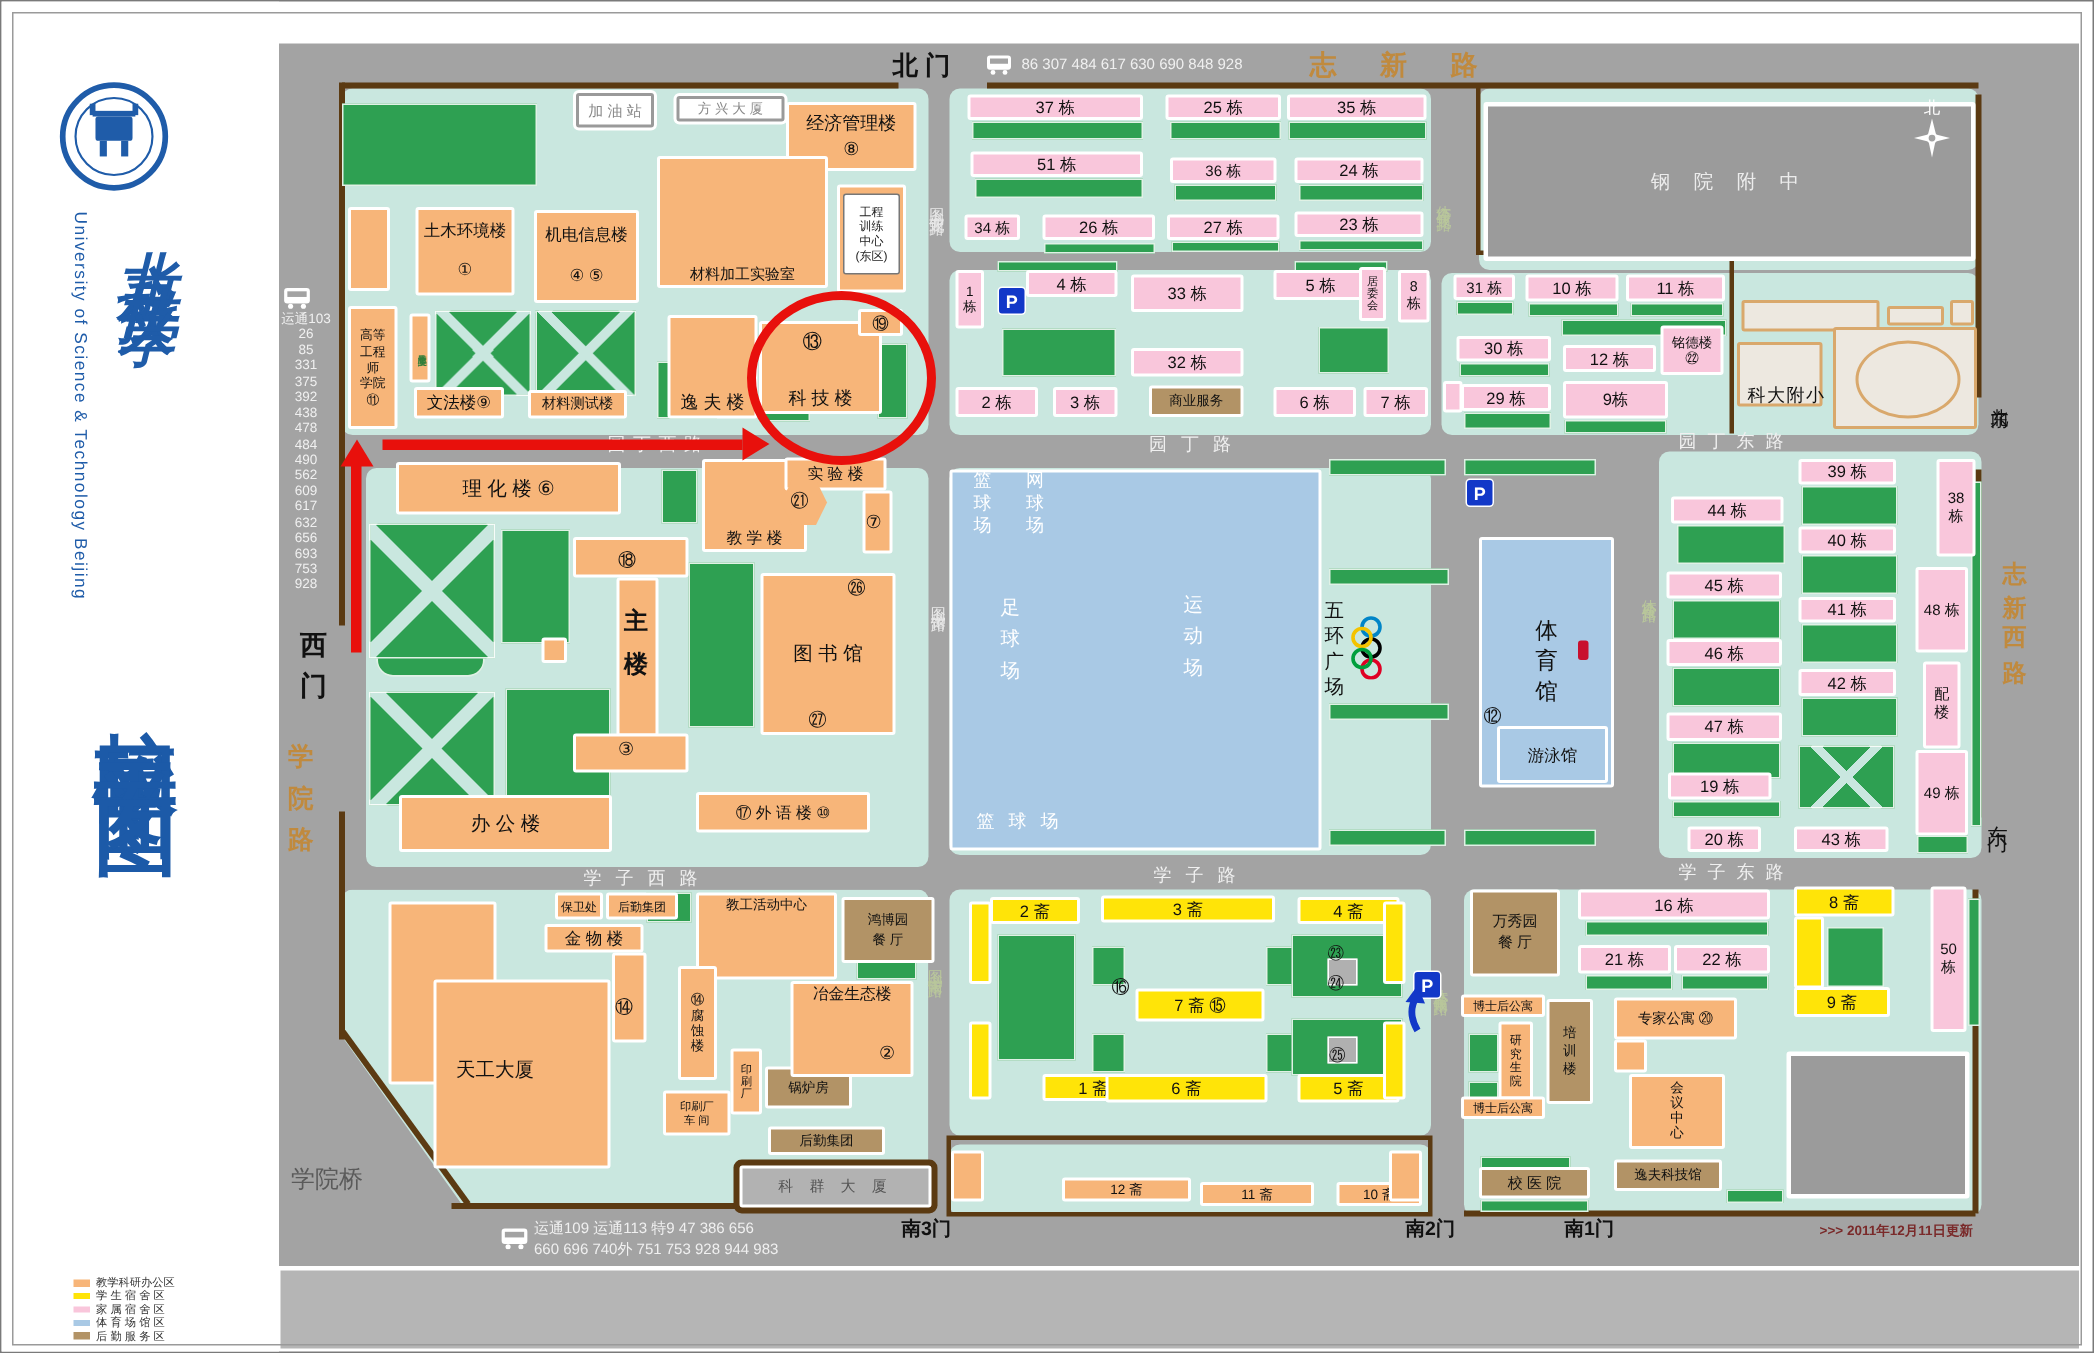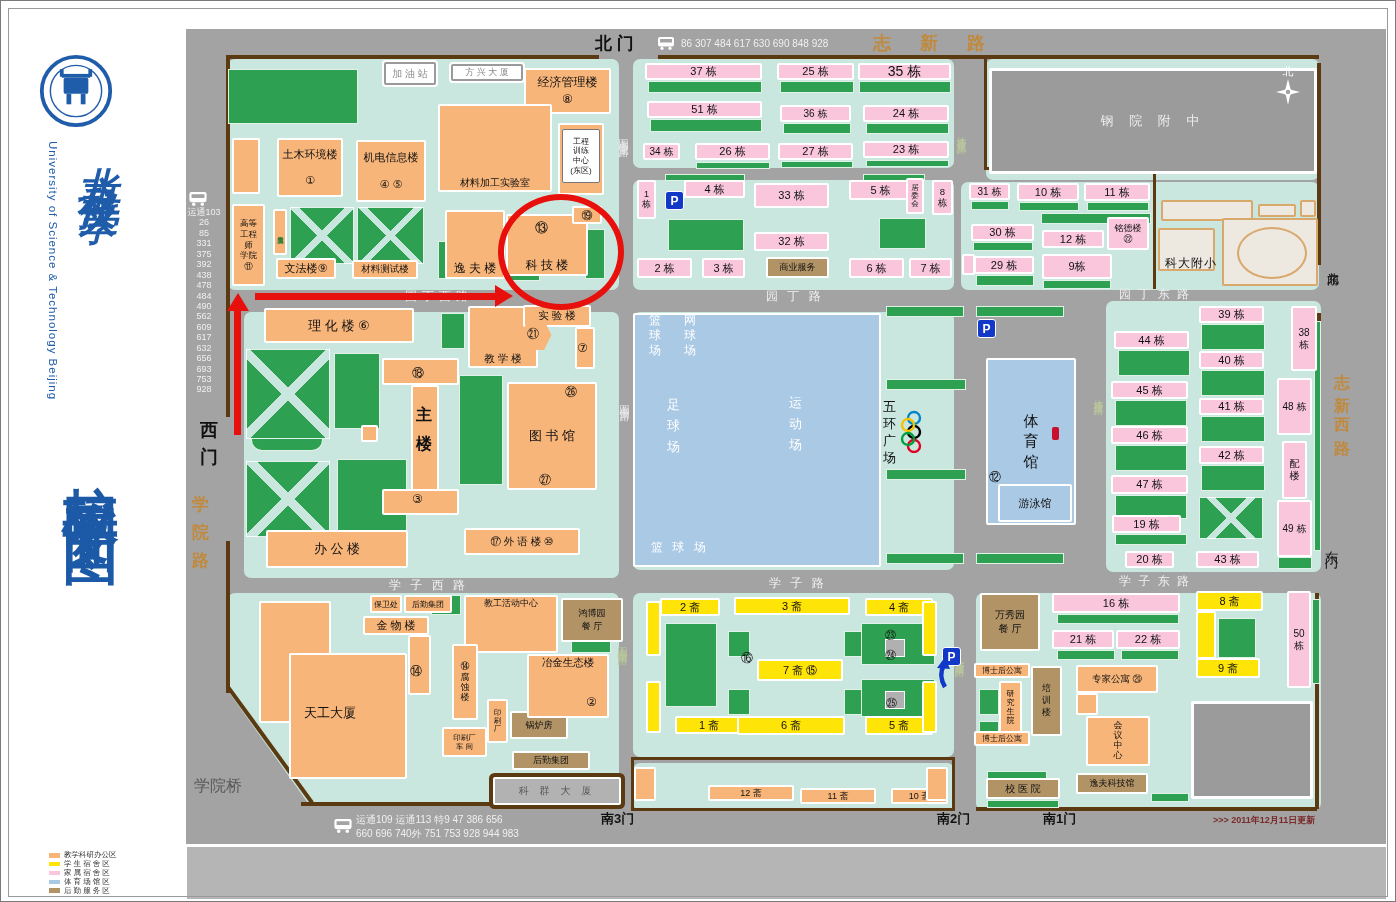--- a/index.html
+++ b/index.html
@@ -239,21 +239,21 @@
       <div class="bld T" style="left: 381px; top: 488px; width: 77px; height: 26px;"></div>
       <div class="bld T" style="left: 467px; top: 305px; width: 70px; height: 62px; align-items: flex-end;"><span style="font-size: 10.5px;">教 学 楼</span></div>
       <div class="bld T" style="left: 522px; top: 304px; width: 68px; height: 22px;"><span style="font-size: 10.5px;">实 验 楼</span></div>
       <div class="bld T" style="left: 574px; top: 326px; width: 20px; height: 42px;"></div>
       <div class="bld T" style="left: 506px; top: 381px; width: 90px; height: 108px;"><span style="font-size: 13px;">图 书 馆</span></div>
       <div class="bld T" style="left: 265px; top: 529px; width: 142px; height: 38px;"><span style="font-size: 13px;">办 公 楼</span></div>
       <div class="bld T" style="left: 463px; top: 527px; width: 116px; height: 27px;"><span style="font-size: 10.5px;">⑰  外 语 楼 ⑩</span></div>
       <div class="bld T" style="left: 360px; top: 424px; width: 17px; height: 17px;"></div>
       <div class="bld F" style="left: 644px; top: 62px; width: 117px; height: 17px;"><span style="font-size: 11px;">37 栋</span></div>
       <div class="bld F" style="left: 776px; top: 62px; width: 77px; height: 17px;"><span style="font-size: 11px;">25 栋</span></div>
-      <div class="bld F" style="left: 857px; top: 62px; width: 93px; height: 17px;"><span style="font-size: 14px;">35 栋</span></div>
+      <div class="bld F" style="left: 857px; top: 62px; width: 93px; height: 17px;"><span style="font-size: 11px;">35 栋</span></div>
       <div class="bld F" style="left: 646px; top: 100px; width: 115px; height: 17px;"><span style="font-size: 11px;">51 栋</span></div>
       <div class="bld F" style="left: 779px; top: 104px; width: 71px; height: 17px;"><span style="font-size: 10px;">36 栋</span></div>
       <div class="bld F" style="left: 862px; top: 104px; width: 86px; height: 17px;"><span style="font-size: 11px;">24 栋</span></div>
       <div class="bld F" style="left: 642px; top: 142px; width: 37px; height: 17px;"><span style="font-size: 10px;">34 栋</span></div>
       <div class="bld F" style="left: 694px; top: 142px; width: 75px; height: 17px;"><span style="font-size: 11px;">26 栋</span></div>
       <div class="bld F" style="left: 777px; top: 142px; width: 75px; height: 17px;"><span style="font-size: 11px;">27 栋</span></div>
       <div class="bld F" style="left: 862px; top: 140px; width: 86px; height: 17px;"><span style="font-size: 11px;">23 栋</span></div>
       <div class="bld F" style="left: 636px; top: 179px; width: 19px; height: 39px;"><span style="font-size: 9px; line-height: 1.1;">1
 栋</span></div>
       <div class="bld F" style="left: 683px; top: 179px; width: 61px; height: 18px;"><span style="font-size: 11px;">4 栋</span></div>
@@ -300,21 +300,21 @@
       <div class="bld F" style="left: 1195px; top: 550px; width: 63px; height: 17px;"><span style="font-size: 11px;">43 栋</span></div>
       <div class="bld S" style="left: 632px; top: 312px; width: 248px; height: 254px;"></div>
       <div class="bld S" style="left: 985px; top: 357px; width: 90px; height: 167px;"><span style="font-size: 15px; line-height: 1.35;">体
 育
 馆</span></div>
       <div class="bld S" style="left: 997px; top: 483px; width: 74px; height: 38px;"><span style="font-size: 11px;">游泳馆</span></div>
       <div class="bld D" style="left: 659px; top: 597px; width: 60px; height: 18px;"><span style="font-size: 11px;">2 斋</span></div>
       <div class="bld D" style="left: 733px; top: 596px; width: 116px; height: 18px;"><span style="font-size: 11px;">3 斋</span></div>
       <div class="bld D" style="left: 864px; top: 597px; width: 68px; height: 18px;"><span style="font-size: 11px;">4 斋</span></div>
       <div class="bld D" style="left: 756px; top: 658px; width: 86px; height: 22px;"><span style="font-size: 11px;">7 斋 ⑮</span></div>
-      <div class="bld D" style="left: 674px; top: 715px; width: 68px; height: 18px;"><span style="font-size: 11px;">1 斋</span></div>
+      <div class="bld D" style="left: 694px; top: 715px; width: 68px; height: 18px;"><span style="font-size: 11px;">1 斋</span></div>
       <div class="bld D" style="left: 736px; top: 715px; width: 108px; height: 19px;"><span style="font-size: 11px;">6 斋</span></div>
       <div class="bld D" style="left: 864px; top: 715px; width: 68px; height: 19px;"><span style="font-size: 11px;">5 斋</span></div>
       <div class="bld D" style="left: 645px; top: 600px; width: 15px; height: 55px;"></div>
       <div class="bld D" style="left: 921px; top: 600px; width: 15px; height: 55px;"></div>
       <div class="bld D" style="left: 645px; top: 680px; width: 15px; height: 52px;"></div>
       <div class="bld D" style="left: 921px; top: 680px; width: 15px; height: 52px;"></div>
       <div class="bld T" style="left: 707px; top: 784px; width: 86px; height: 16px;"><span style="font-size: 9px;">12 斋</span></div>
       <div class="bld T" style="left: 799px; top: 787px; width: 76px; height: 16px;"><span style="font-size: 9px;">11 斋</span></div>
       <div class="bld T" style="left: 890px; top: 787px; width: 57px; height: 16px;"><span style="font-size: 9px;">10 斋</span></div>
       <div class="bld T" style="left: 633px; top: 766px; width: 22px; height: 34px;"></div>

